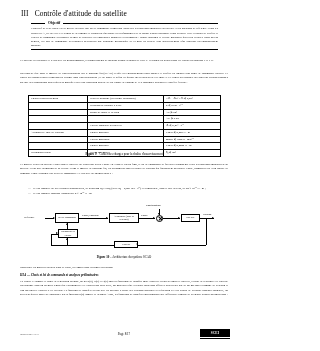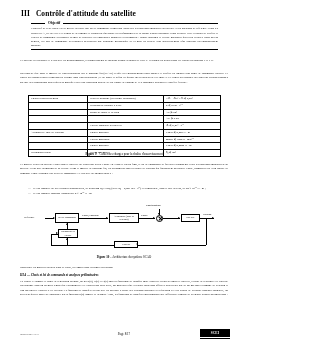--- a/index.html
+++ b/index.html
@@ -1,20 +1,20 @@
 <!DOCTYPE html>
 <html><head>
 <meta charset="utf-8">
 <style>
   html,body{margin:0;padding:0;background:#ffffff;}
   body{width:248px;height:351px;overflow:hidden;
        font-family:"Liberation Serif",serif;color:#000;}
   .page{position:relative;width:248px;height:351px;}
 
-  .sec-title{position:absolute;left:21px;top:9px;font-size:7.4px;font-weight:bold;
+  .sec-title{position:absolute;left:21px;top:9px;font-size:7.4px;font-weight:normal;
              letter-spacing:.1px;}
   .sec-title .num{display:inline-block;margin-right:6px;}
 
   
   .obj{position:absolute;left:31px;top:21px;width:187px;}
   .obj-head{display:flex;align-items:center;font-size:3.5px;font-weight:bold;}
   .obj-head .rule{height:1px;background:#000;flex:0 0 14px;margin-right:3px;}
   .obj-head .rule2{height:1px;background:#000;flex:1 1 auto;margin-left:3px;}
   .obj p{margin:1.2px 0 0 0;font-size:2.85px;line-height:1.52;text-align:justify;}
   .obj .rule-bot{height:1px;background:#000;margin-top:1.5px;}

